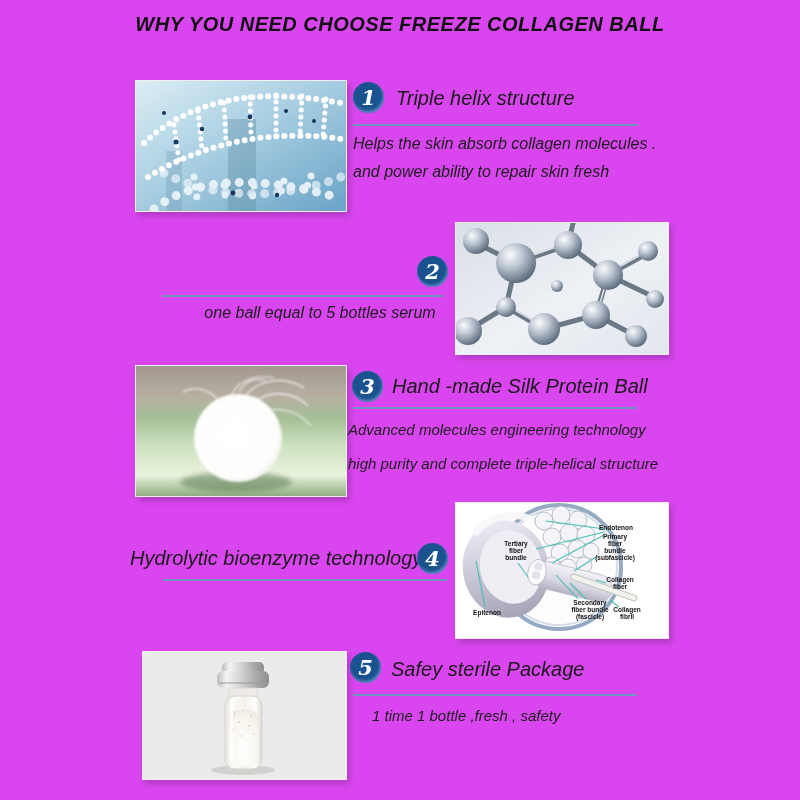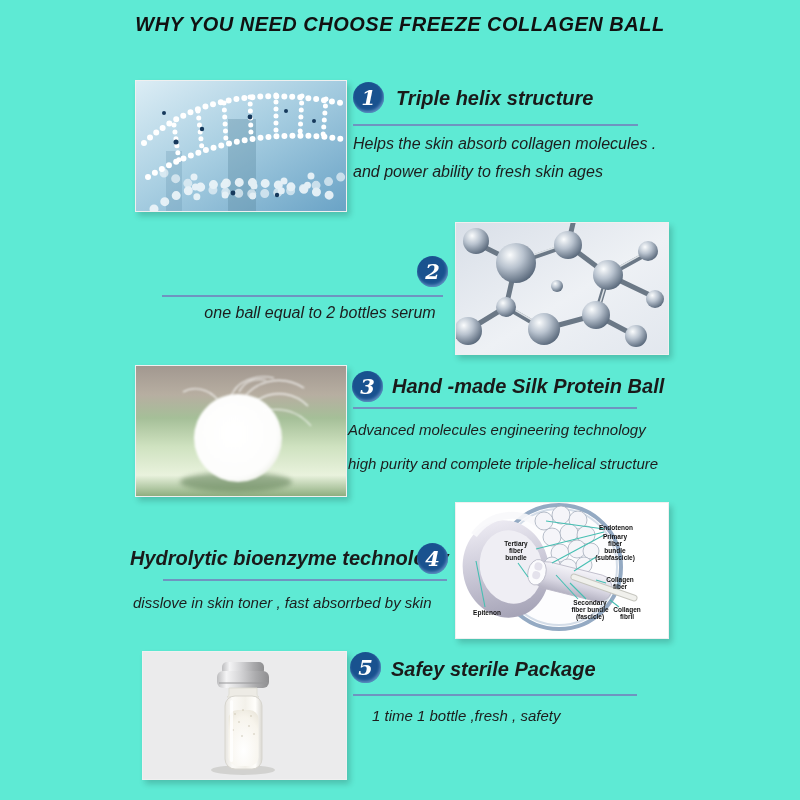--- a/index.html
+++ b/index.html
@@ -1,32 +1,32 @@
 <!DOCTYPE html>
 <html><head>
 <meta charset="utf-8">
 <style>
   html,body{margin:0;padding:0;background:#fff;}
   .stage{
-    position:relative;width:800px;height:800px;background:#5eead4;overflow:hidden;
+    position:relative;width:800px;height:800px;background:#d946ef;overflow:hidden;
     font-family:"Liberation Sans",sans-serif;font-style:italic;color:#1a1a1a;
   }
   .page-title{
     position:absolute;left:0;top:13px;width:800px;text-align:center;
     font-size:20px;font-weight:bold;letter-spacing:.5px;color:#111;
   }
   .photo{position:absolute;box-shadow:3px 4px 6px rgba(0,0,0,.18);border:1px solid #f0f0f0;background:#fff;}
   .photo svg{display:block;}
   .badge{
     position:absolute;width:31px;height:31px;border-radius:50%;
     background:#19528f;color:#fff;display:flex;align-items:center;justify-content:center;
     font-family:"DejaVu Serif",serif;font-style:italic;font-weight:bold;font-size:21px;line-height:1;
     box-shadow:inset -1px -2px 3px rgba(150,190,235,.55);
   }
-  .heading{position:absolute;font-size:20px;font-weight:700;white-space:nowrap;}
+  .heading{position:absolute;font-size:20px;font-weight:400;white-space:nowrap;}
   .heading.right{text-align:right;}
   .underline{position:absolute;height:2px;background:#6f94c0;}
   .body-line{position:absolute;font-size:16px;white-space:nowrap;color:#1d1d1d;}
   .body-line.sm{font-size:15px;}
   .diagram-label{
     position:absolute;transform:translateX(-50%);
     font-style:normal;font-weight:bold;font-size:6.5px;line-height:1.1;
     text-align:center;white-space:pre-line;color:#111;z-index:3;
   }
 </style>
@@ -78,25 +78,25 @@
           <circle cx="141" cy="114" r="2.2"></circle>
         <circle cx="28" cy="32" r="2"></circle>
           <circle cx="178" cy="40" r="2"></circle>
       </g>
     </svg>
   </div>
   <div class="badge" style="left:353px;top:82px;">1</div>
   <div class="heading" style="left:396px;top:87px;">Triple helix structure</div>
   <div class="underline" style="left:353px;top:124px;width:285px;"></div>
   <div class="body-line" style="left:353px;top:135px;">Helps the skin absorb collagen molecules .</div>
-  <div class="body-line" style="left:353px;top:163px;">and power ability to fresh skin ages</div>
+  <div class="body-line" style="left:353px;top:163px;">and power ability to repair skin fresh</div>
 
   <div class="badge" style="left:417px;top:256px;">2</div>
   <div class="underline" style="left:162px;top:295px;width:281px;"></div>
-  <div class="body-line" style="left:190px;top:304px;width:260px;text-align:center;">one ball equal to 2 bottles serum</div>
+  <div class="body-line" style="left:190px;top:304px;width:260px;text-align:center;">one ball equal to 5 bottles serum</div>
   <div class="photo" style="left:455px;top:222px;">
     <svg width="212" height="131" viewBox="0 0 212 131">
       <defs>
         <linearGradient id="molBg" x1="0" y1="0" x2="1" y2="1">
           <stop offset="0" stop-color="#d9dfe8"></stop>
             <stop offset="0.55" stop-color="#eef1f5"></stop>
             <stop offset="1" stop-color="#e2e7ee"></stop>
         </linearGradient>
         <radialGradient id="sph" cx="0.35" cy="0.3" r="0.95">
           <stop offset="0" stop-color="#fafcfd"></stop>
@@ -179,21 +179,20 @@
   </div>
   <div class="badge" style="left:352px;top:371px;">3</div>
   <div class="heading" style="left:392px;top:375px;">Hand -made Silk Protein Ball</div>
   <div class="underline" style="left:353px;top:407px;width:284px;"></div>
   <div class="body-line sm" style="left:348px;top:421px;">Advanced molecules engineering technology</div>
   <div class="body-line sm" style="left:348px;top:447px;margin-top:8px;">high purity and complete triple-helical structure</div>
 
   <div class="heading right" style="left:130px;top:547px;width:287px;">Hydrolytic bioenzyme technology</div>
   <div class="badge" style="left:417px;top:543px;">4</div>
   <div class="underline" style="left:163px;top:579px;width:284px;"></div>
-  <div class="body-line sm" style="left:133px;top:594px;">disslove in skin toner , fast absorrbed by skin</div>
 
   <div class="photo" style="left:455px;top:502px;">
     <div style="position:relative;width:212px;height:135px;">
       <svg width="212" height="135" viewBox="0 0 212 135" style="position:absolute;left:0;top:0;">
         <defs>
           <linearGradient id="tube" x1="0" y1="0" x2="0" y2="1">
             <stop offset="0" stop-color="#eceaf2"></stop>
               <stop offset="0.5" stop-color="#c9c7d6"></stop>
               <stop offset="1" stop-color="#a5a3b6"></stop>
           </linearGradient>

